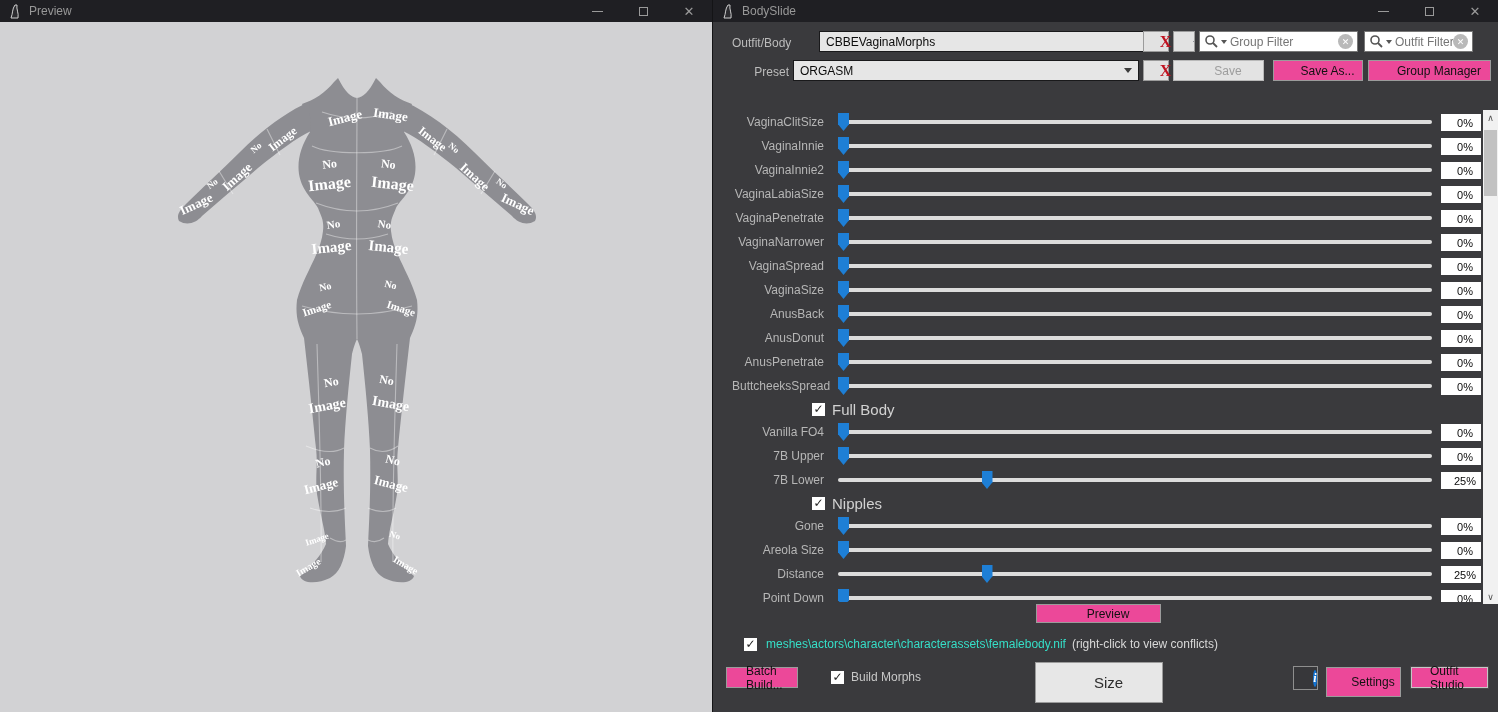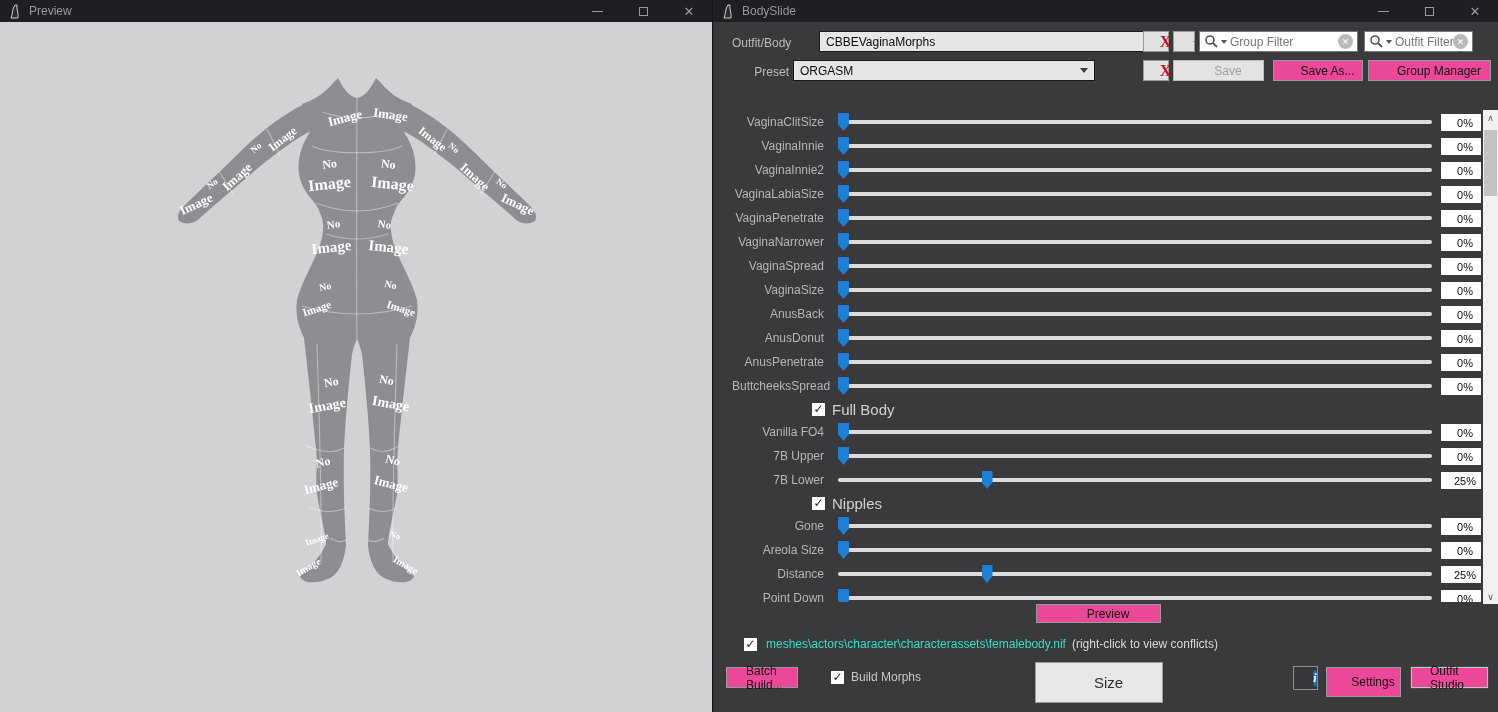--- a/index.html
+++ b/index.html
@@ -282,21 +282,21 @@
             <circle cx="6" cy="6" r="4" fill="none" stroke="#555" stroke-width="1.6"></circle>
             <line x1="9" y1="9" x2="13" y2="13" stroke="#555" stroke-width="1.8"></line>
           </svg>
         <span style="width:0;height:0;border-left:3px solid transparent;border-right:3px solid transparent;border-top:4px solid #555;margin-left:2px;"></span>
       </span>
       <input placeholder="Outfit Filter" style="">
       <span class="clear-circle">✕</span>
     </div>
 
     <div class="abs form-label" style="top:65px; left:0; width:76px;">Preset</div>
-    <div class="abs dropdown" style="top:60px; left:80px; width:302px;gap:36px;">
+    <div class="abs dropdown" style="top:60px; left:80px; width:346px;gap:36px;">
       <span>ORGASM</span>
       <span class="dd-chevron"></span>
     </div>
     <div class="abs redx-btn" style="top:60px; left:430px; width:26px; height:21px;">
       <span class="redx">X</span>
     </div>
     <div class="abs btn btn-disabled" style="top:60px; left:460px; width:91px; height:21px;">Save</div>
     <div class="abs btn" style="top:60px; left:560px; width:90px; height:21px;">Save As...</div>
     <div class="abs btn" style="top:60px; left:655px; width:123px; height:21px;">Group Manager</div>
 

